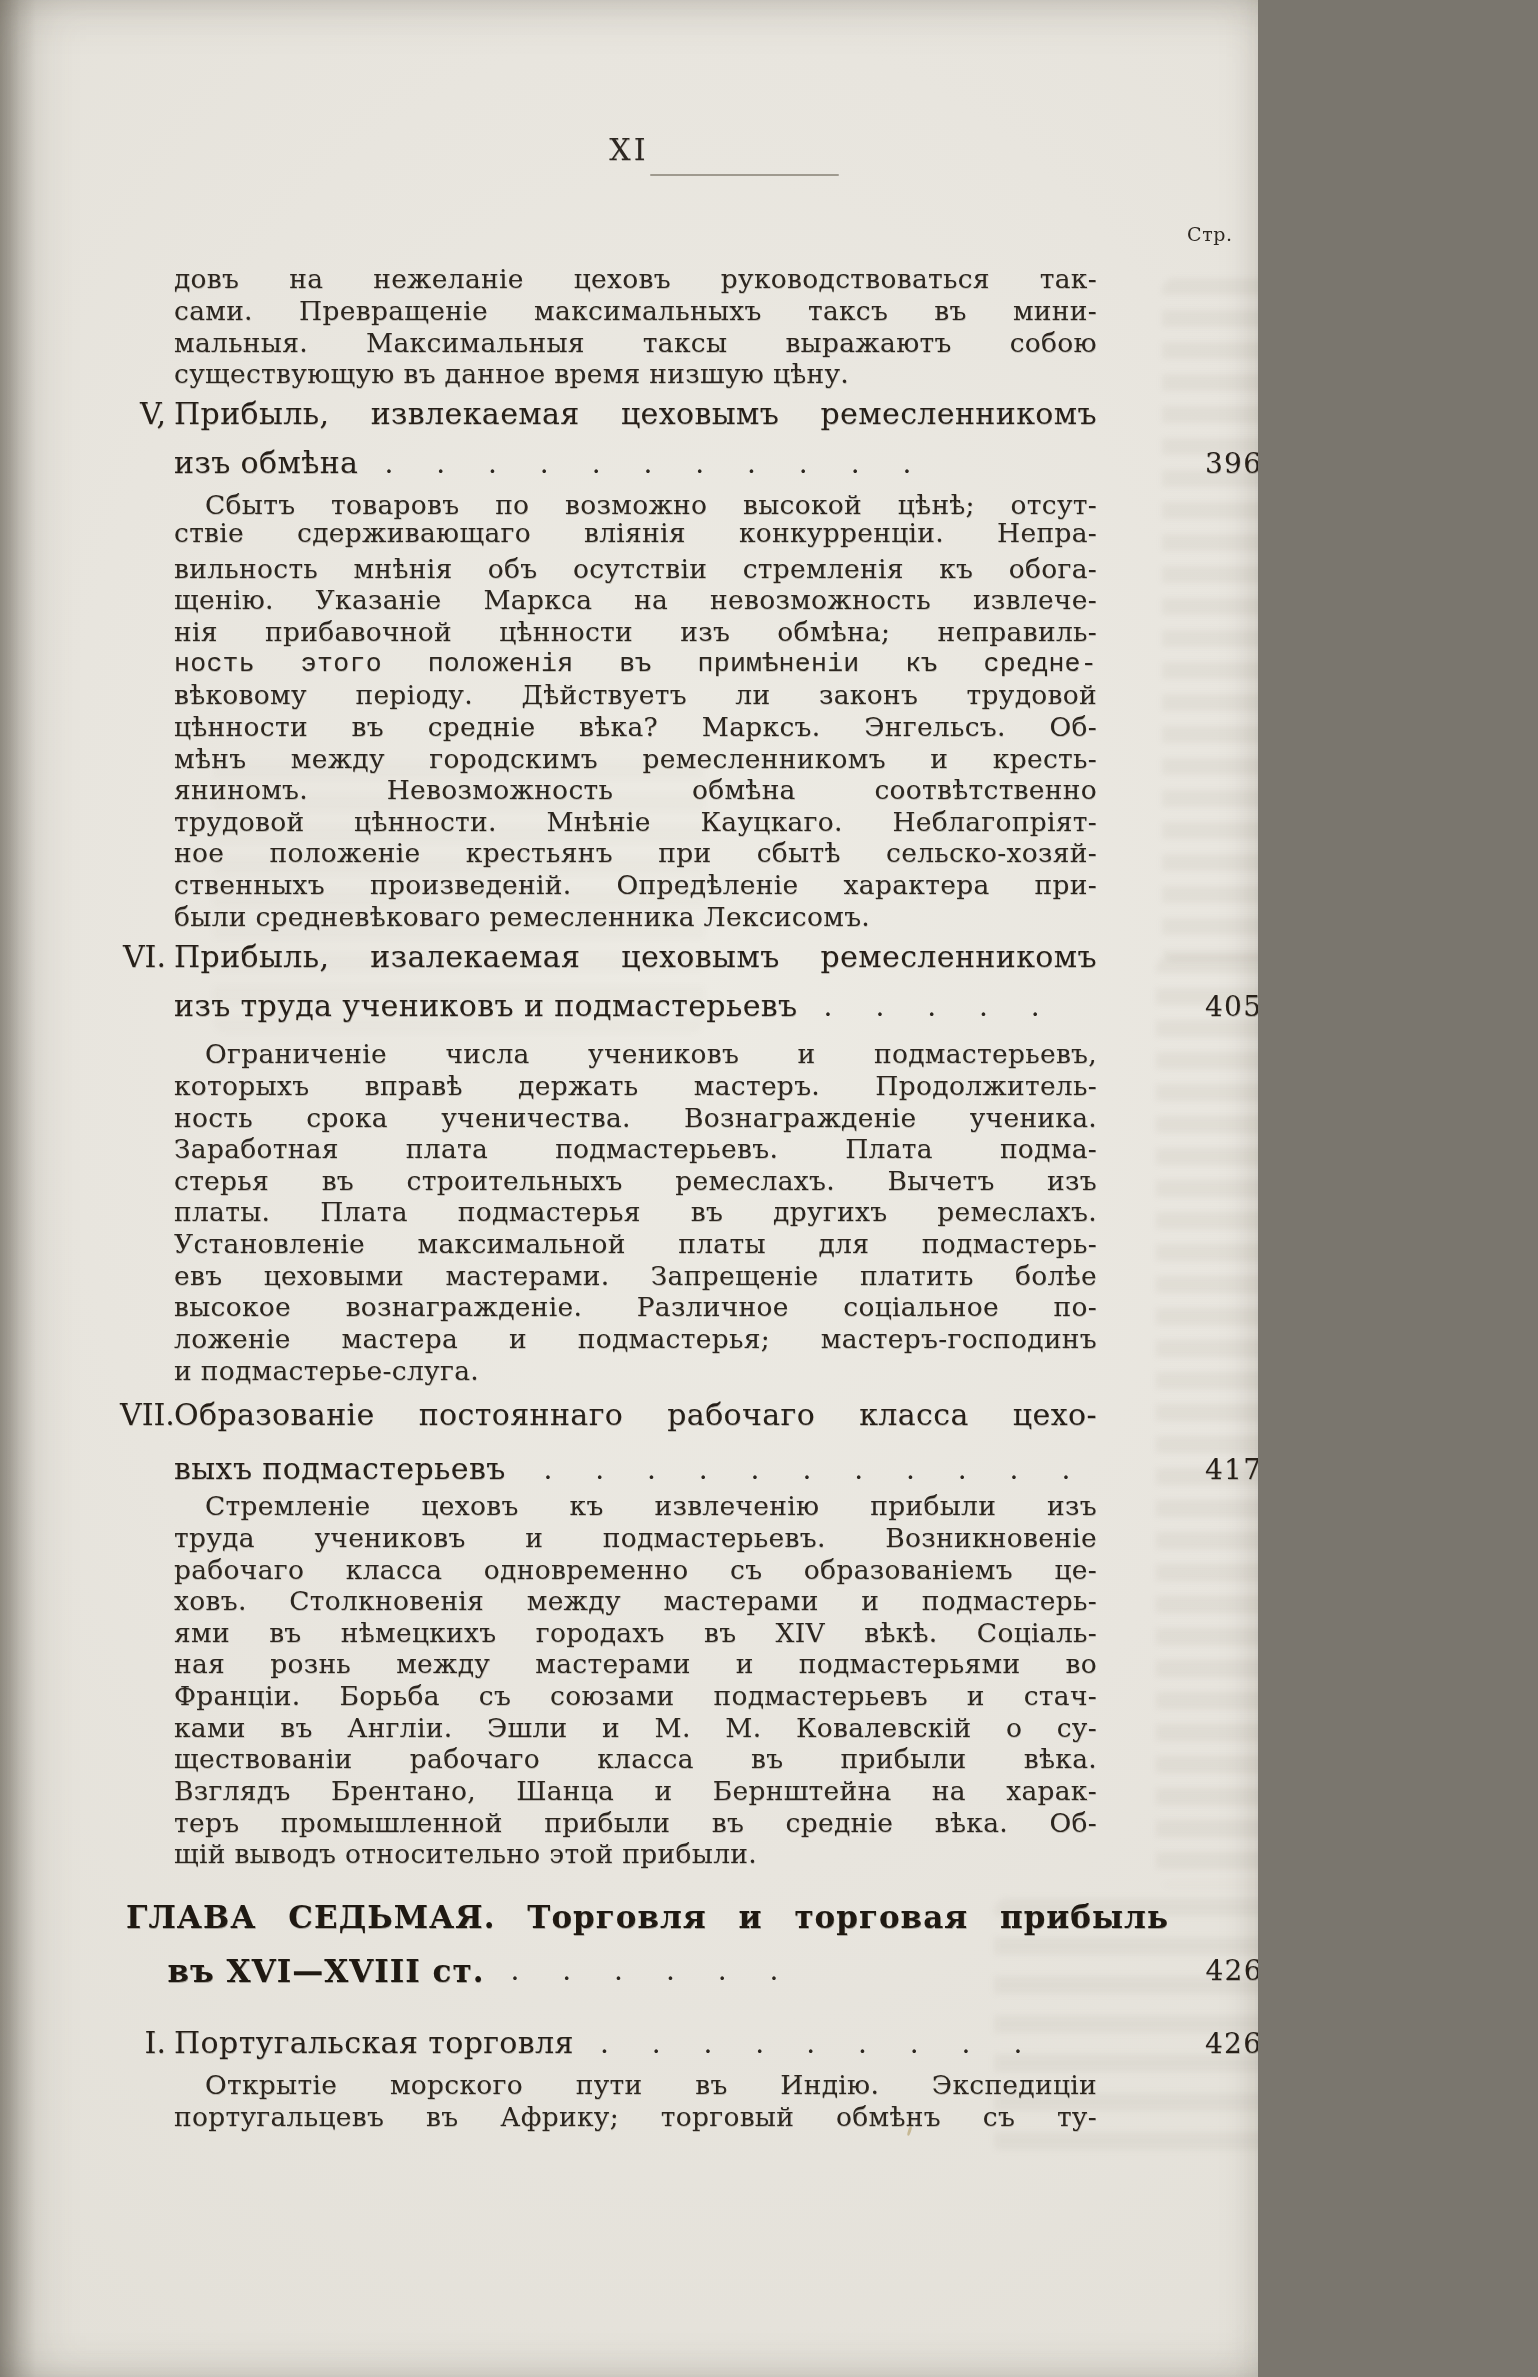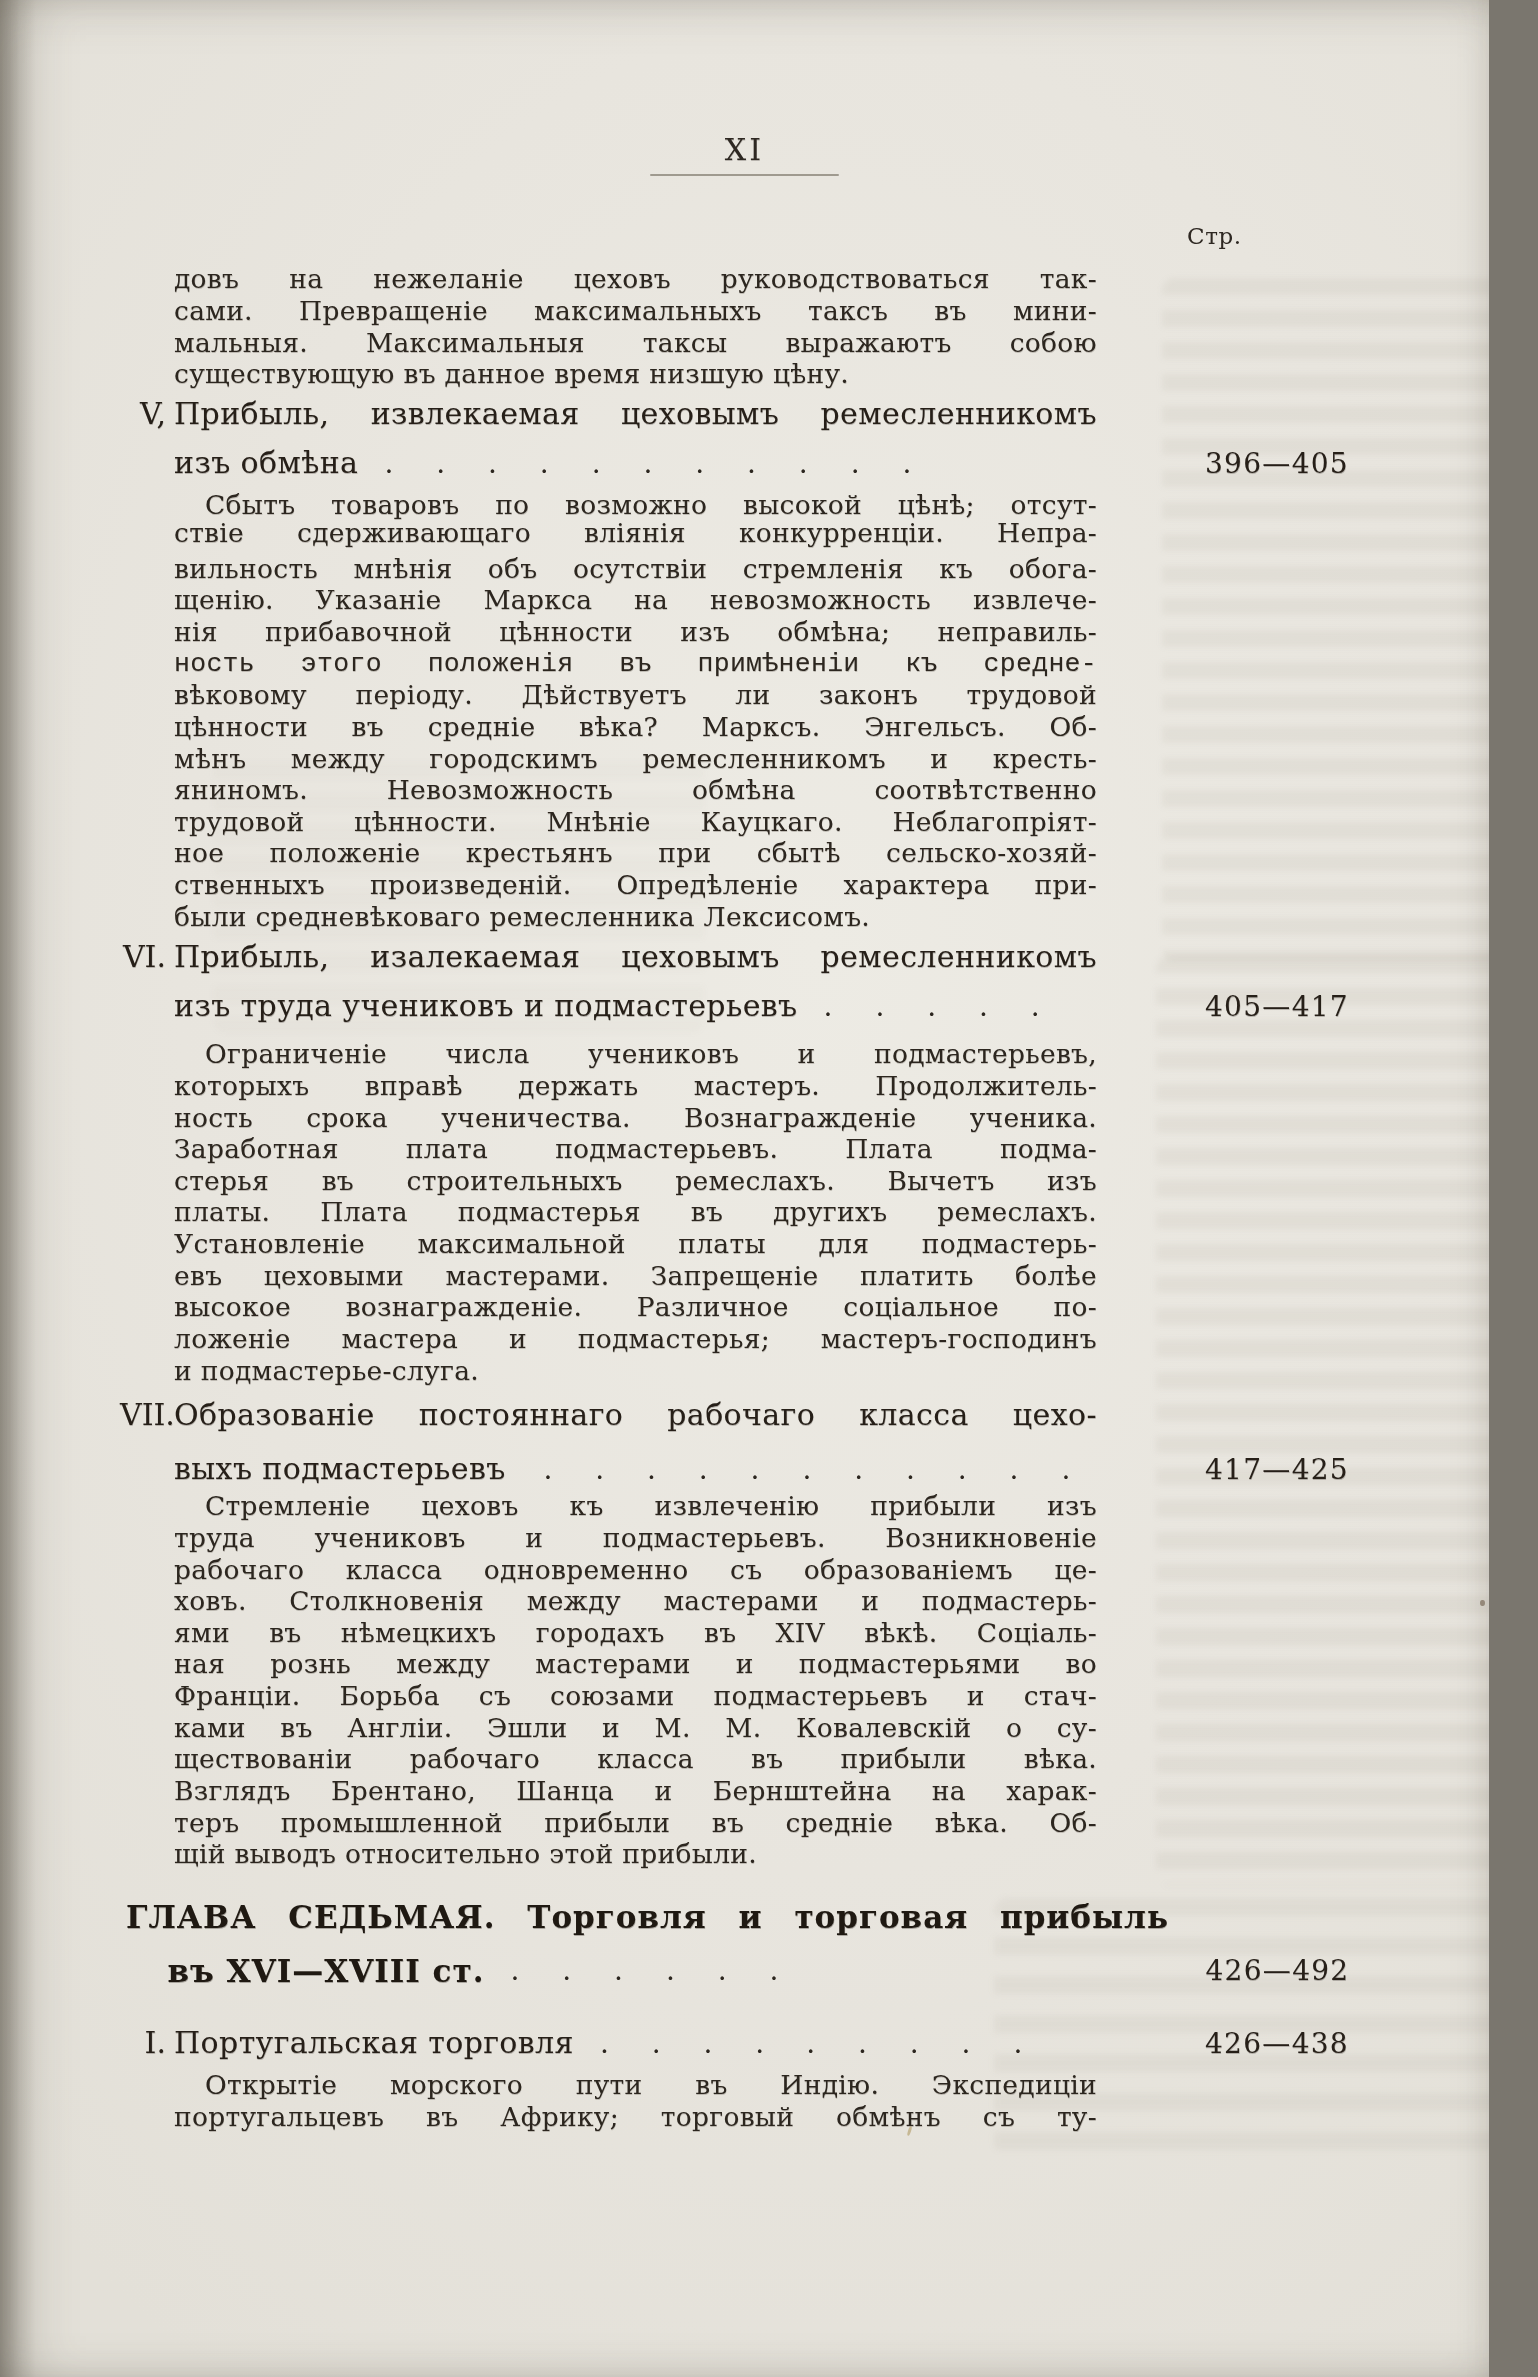--- a/index.html
+++ b/index.html
@@ -1,18 +1,18 @@
 <!DOCTYPE html>
 <html style="font-size:10.3px"><head>
 <meta charset="utf-8">
 <style>
   html,body{margin:0;padding:0;background:#7a766e;}
   .page{
     position:relative;
-    width:1489px;height:2377px;
+    width:1258px;height:2377px;
     background:
       radial-gradient(ellipse 1162px 1679px at 55% 40%, #edebe4 0%, #e8e5de 55%, #e3e0d8 100%);
     overflow:hidden;
     font-family:"DejaVu Serif", serif;
     color:#2c261f;
   }
   
   .edge-shade{
     position:absolute;inset:0;pointer-events:none;z-index:6;
     box-shadow:
@@ -31,21 +31,21 @@
     position:absolute;top:132px;left:0;right:0;text-align:center;
     font-size:30px;letter-spacing:3.2px;color:#2e2822;
     text-shadow:0.3px 0.5px 0.5px rgba(30,24,18,.25);
   }
   .folio-rule{
     position:absolute;top:174px;left:650px;width:189px;height:1.9px;
     background:#6e675a;opacity:.6;border-radius:1.3px;
   }
   .col-header{
     position:absolute;top:223px;left:1187px;
-    font-size:23px;letter-spacing:0.6px;color:#2e2822;
+    font-size:19px;letter-spacing:0.6px;color:#2e2822;
   }
   
   .toc{position:absolute;left:174px;top:0;width:1175px;height:100%;z-index:3;}
   .row{position:absolute;left:0;white-space:normal;}
   .body{
     width:923px;font-size:26.5px;line-height:32px;letter-spacing:0.3px;
     text-align:justify;color:#2c261f;
     text-shadow:0.3px 0.5px 0.4px rgba(35,28,20,.22);
   }
   .stretch{text-align-last:justify;}

